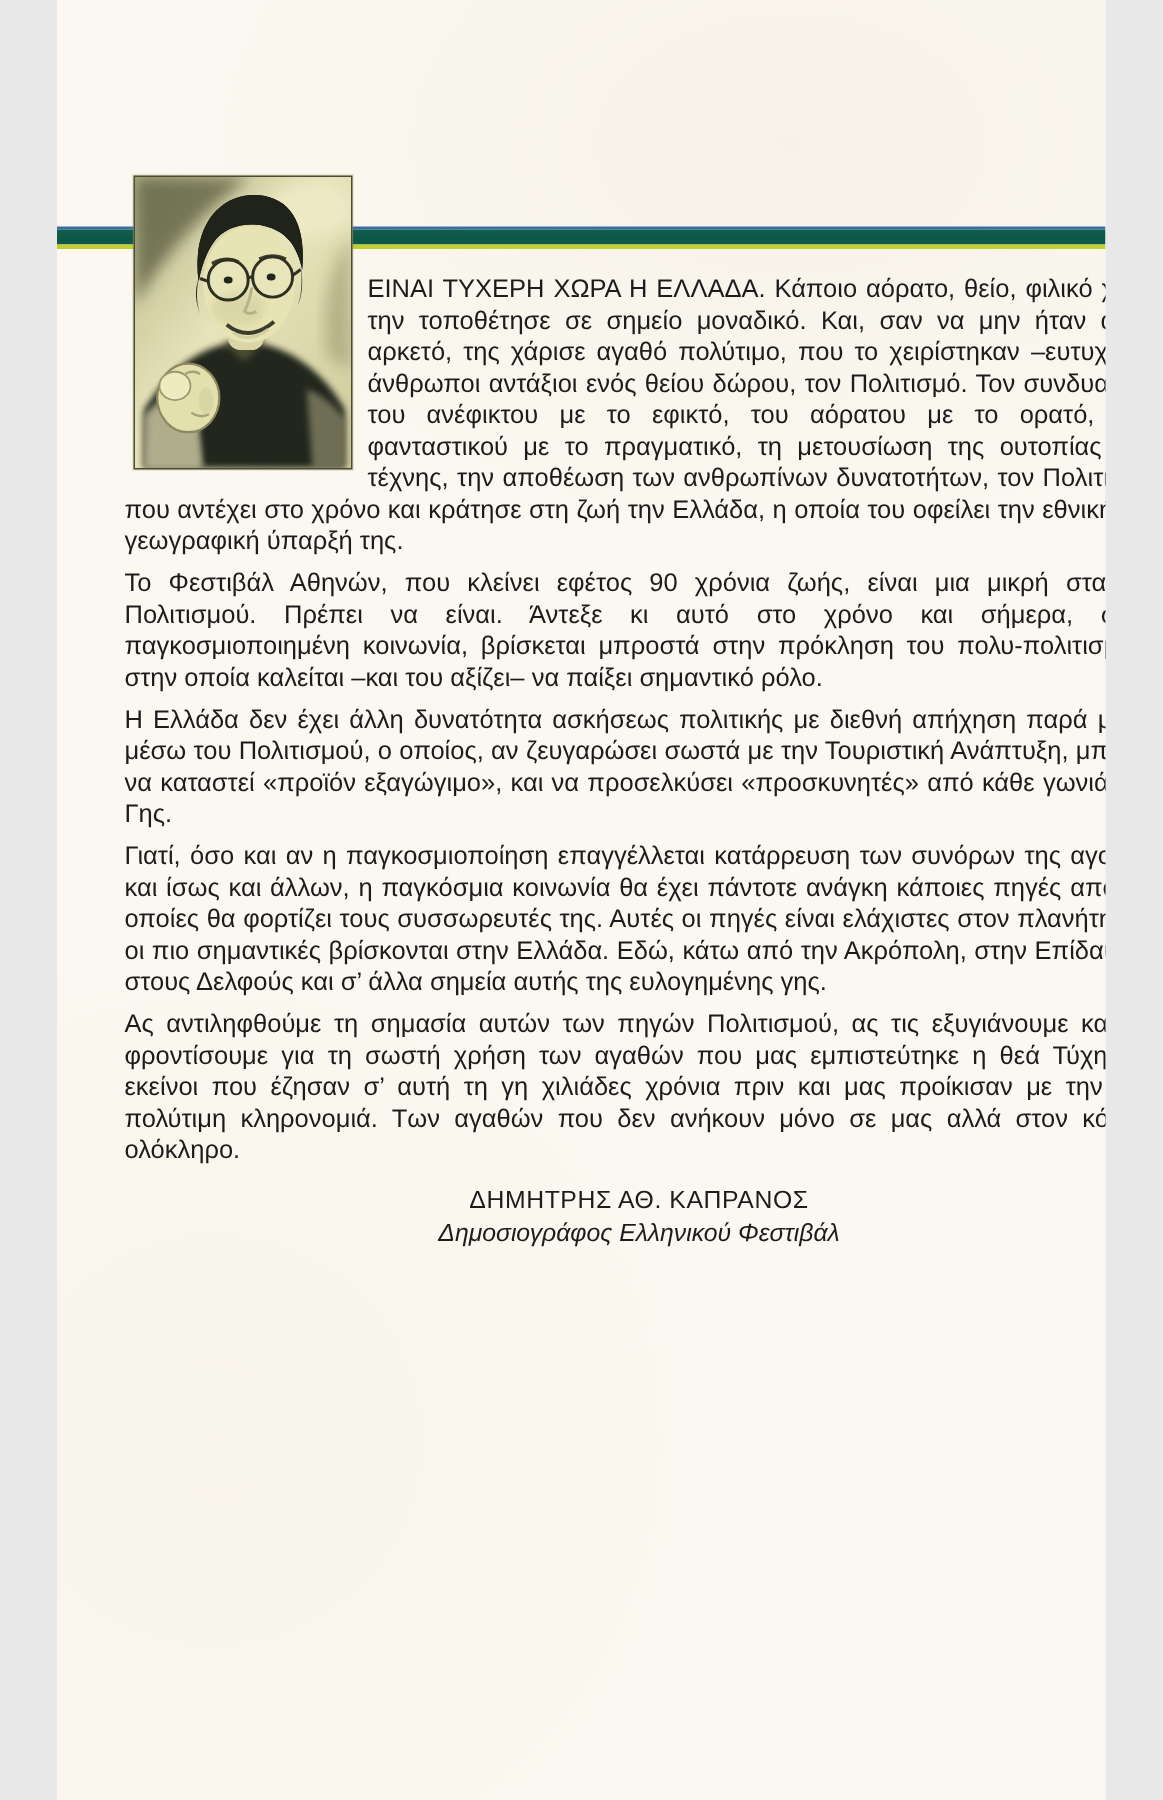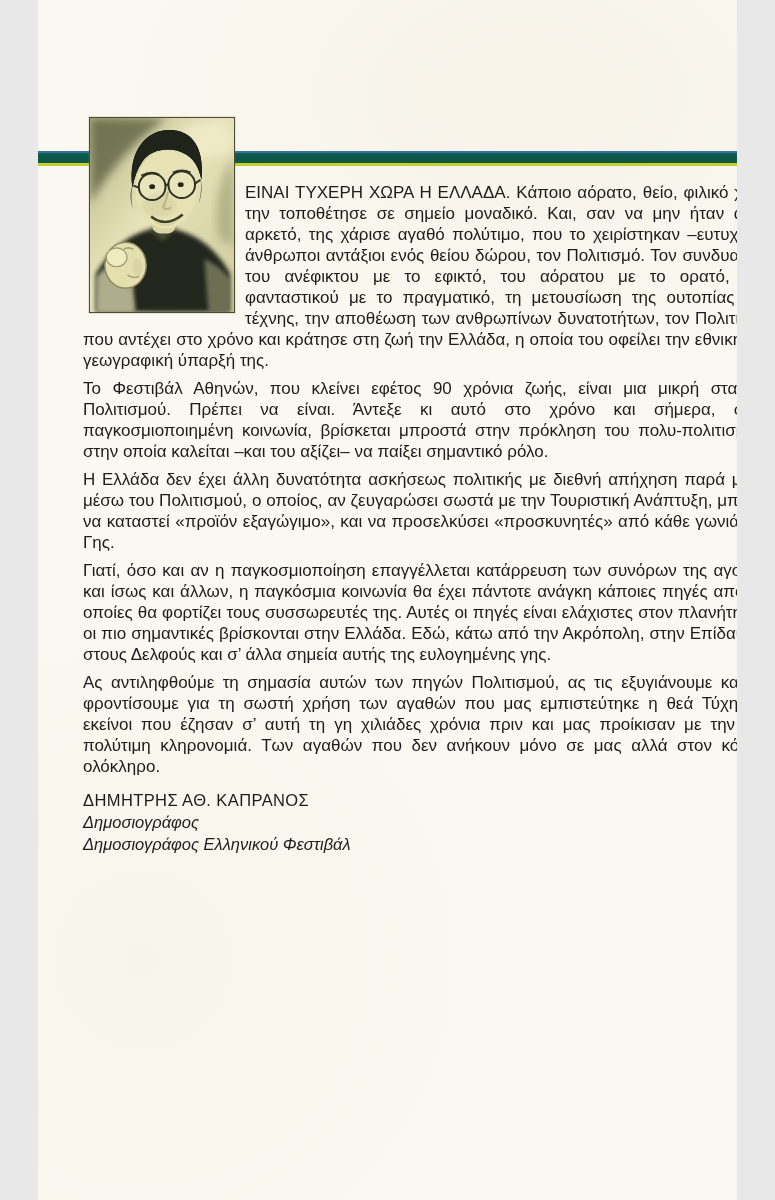--- a/index.html
+++ b/index.html
@@ -56,21 +56,21 @@
   .content p {
     margin: 0 0 7px 0;
   }
   .photo-spacer {
     float: left;
     width: 162px;
     height: 131px;
   }
   .signature {
     margin-top: 12px;
-    text-align: left;
+    text-align: center;
     font-size: 16.5px;
     line-height: 22px;
   }
   .signature .sig-name {
     letter-spacing: 0.4px;
   }
   .signature .sig-italic {
     font-style: italic;
   }
   
@@ -163,17 +163,16 @@
 
   <div class="content">
     <p><span class="photo-spacer"></span><span>ΕΙΝΑΙ ΤΥΧΕΡΗ ΧΩΡΑ Η ΕΛΛΑΔΑ. Κάποιο αόρατο, θείο, φιλικό χέρι, την τοποθέτησε σε σημείο μοναδικό. Και, σαν να μην ήταν αυτό αρκετό, της χάρισε αγαθό πολύτιμο, που το χειρίστηκαν –ευτυχώς– άνθρωποι αντάξιοι ενός θείου δώρου, τον Πολιτισμό. Τον συνδυασμό του ανέφικτου με το εφικτό, του αόρατου με το ορατό, του φανταστικού με το πραγματικό, τη μετουσίωση της ουτοπίας της τέχνης, την αποθέωση των ανθρωπίνων δυνατοτήτων, τον Πολιτισμό που αντέχει στο χρόνο και κράτησε στη ζωή την Ελλάδα, η οποία του οφείλει την εθνική και γεωγραφική ύπαρξή της.</span></p>
     <p>Το Φεστιβάλ Αθηνών, που κλείνει εφέτος 90 χρόνια ζωής, είναι μια μικρή σταλίδα Πολιτισμού. Πρέπει να είναι. Άντεξε κι αυτό στο χρόνο και σήμερα, στην παγκοσμιοποιημένη κοινωνία, βρίσκεται μπροστά στην πρόκληση του πολυ-πολιτισμού, στην οποία καλείται –και του αξίζει– να παίξει σημαντικό ρόλο.</p>
     <p>Η Ελλάδα δεν έχει άλλη δυνατότητα ασκήσεως πολιτικής με διεθνή απήχηση παρά μόνο μέσω του Πολιτισμού, ο οποίος, αν ζευγαρώσει σωστά με την Τουριστική Ανάπτυξη, μπορεί να καταστεί «προϊόν εξαγώγιμο», και να προσελκύσει «προσκυνητές» από κάθε γωνιά της Γης.</p>
     <p>Γιατί, όσο και αν η παγκοσμιοποίηση επαγγέλλεται κατάρρευση των συνόρων της αγοράς και ίσως και άλλων, η παγκόσμια κοινωνία θα έχει πάντοτε ανάγκη κάποιες πηγές από τις οποίες θα φορτίζει τους συσσωρευτές της. Αυτές οι πηγές είναι ελάχιστες στον πλανήτη και οι πιο σημαντικές βρίσκονται στην Ελλάδα. Εδώ, κάτω από την Ακρόπολη, στην Επίδαυρο, στους Δελφούς και σ’ άλλα σημεία αυτής της ευλογημένης γης.</p>
     <p>Ας αντιληφθούμε τη σημασία αυτών των πηγών Πολιτισμού, ας τις εξυγιάνουμε και ας φροντίσουμε για τη σωστή χρήση των αγαθών που μας εμπιστεύτηκε η θεά Τύχη και εκείνοι που έζησαν σ’ αυτή τη γη χιλιάδες χρόνια πριν και μας προίκισαν με την πιο πολύτιμη κληρονομιά. Των αγαθών που δεν ανήκουν μόνο σε μας αλλά στον κόσμο ολόκληρο.</p>
 
     <div class="signature">
       <div class="sig-name">ΔΗΜΗΤΡΗΣ ΑΘ. ΚΑΠΡΑΝΟΣ</div>
-      <div class="sig-italic">Δημοσιογράφος</div>
       <div class="sig-italic">Δημοσιογράφος Ελληνικού Φεστιβάλ</div>
     </div>
   </div>
 </div>
 
 </body></html>

